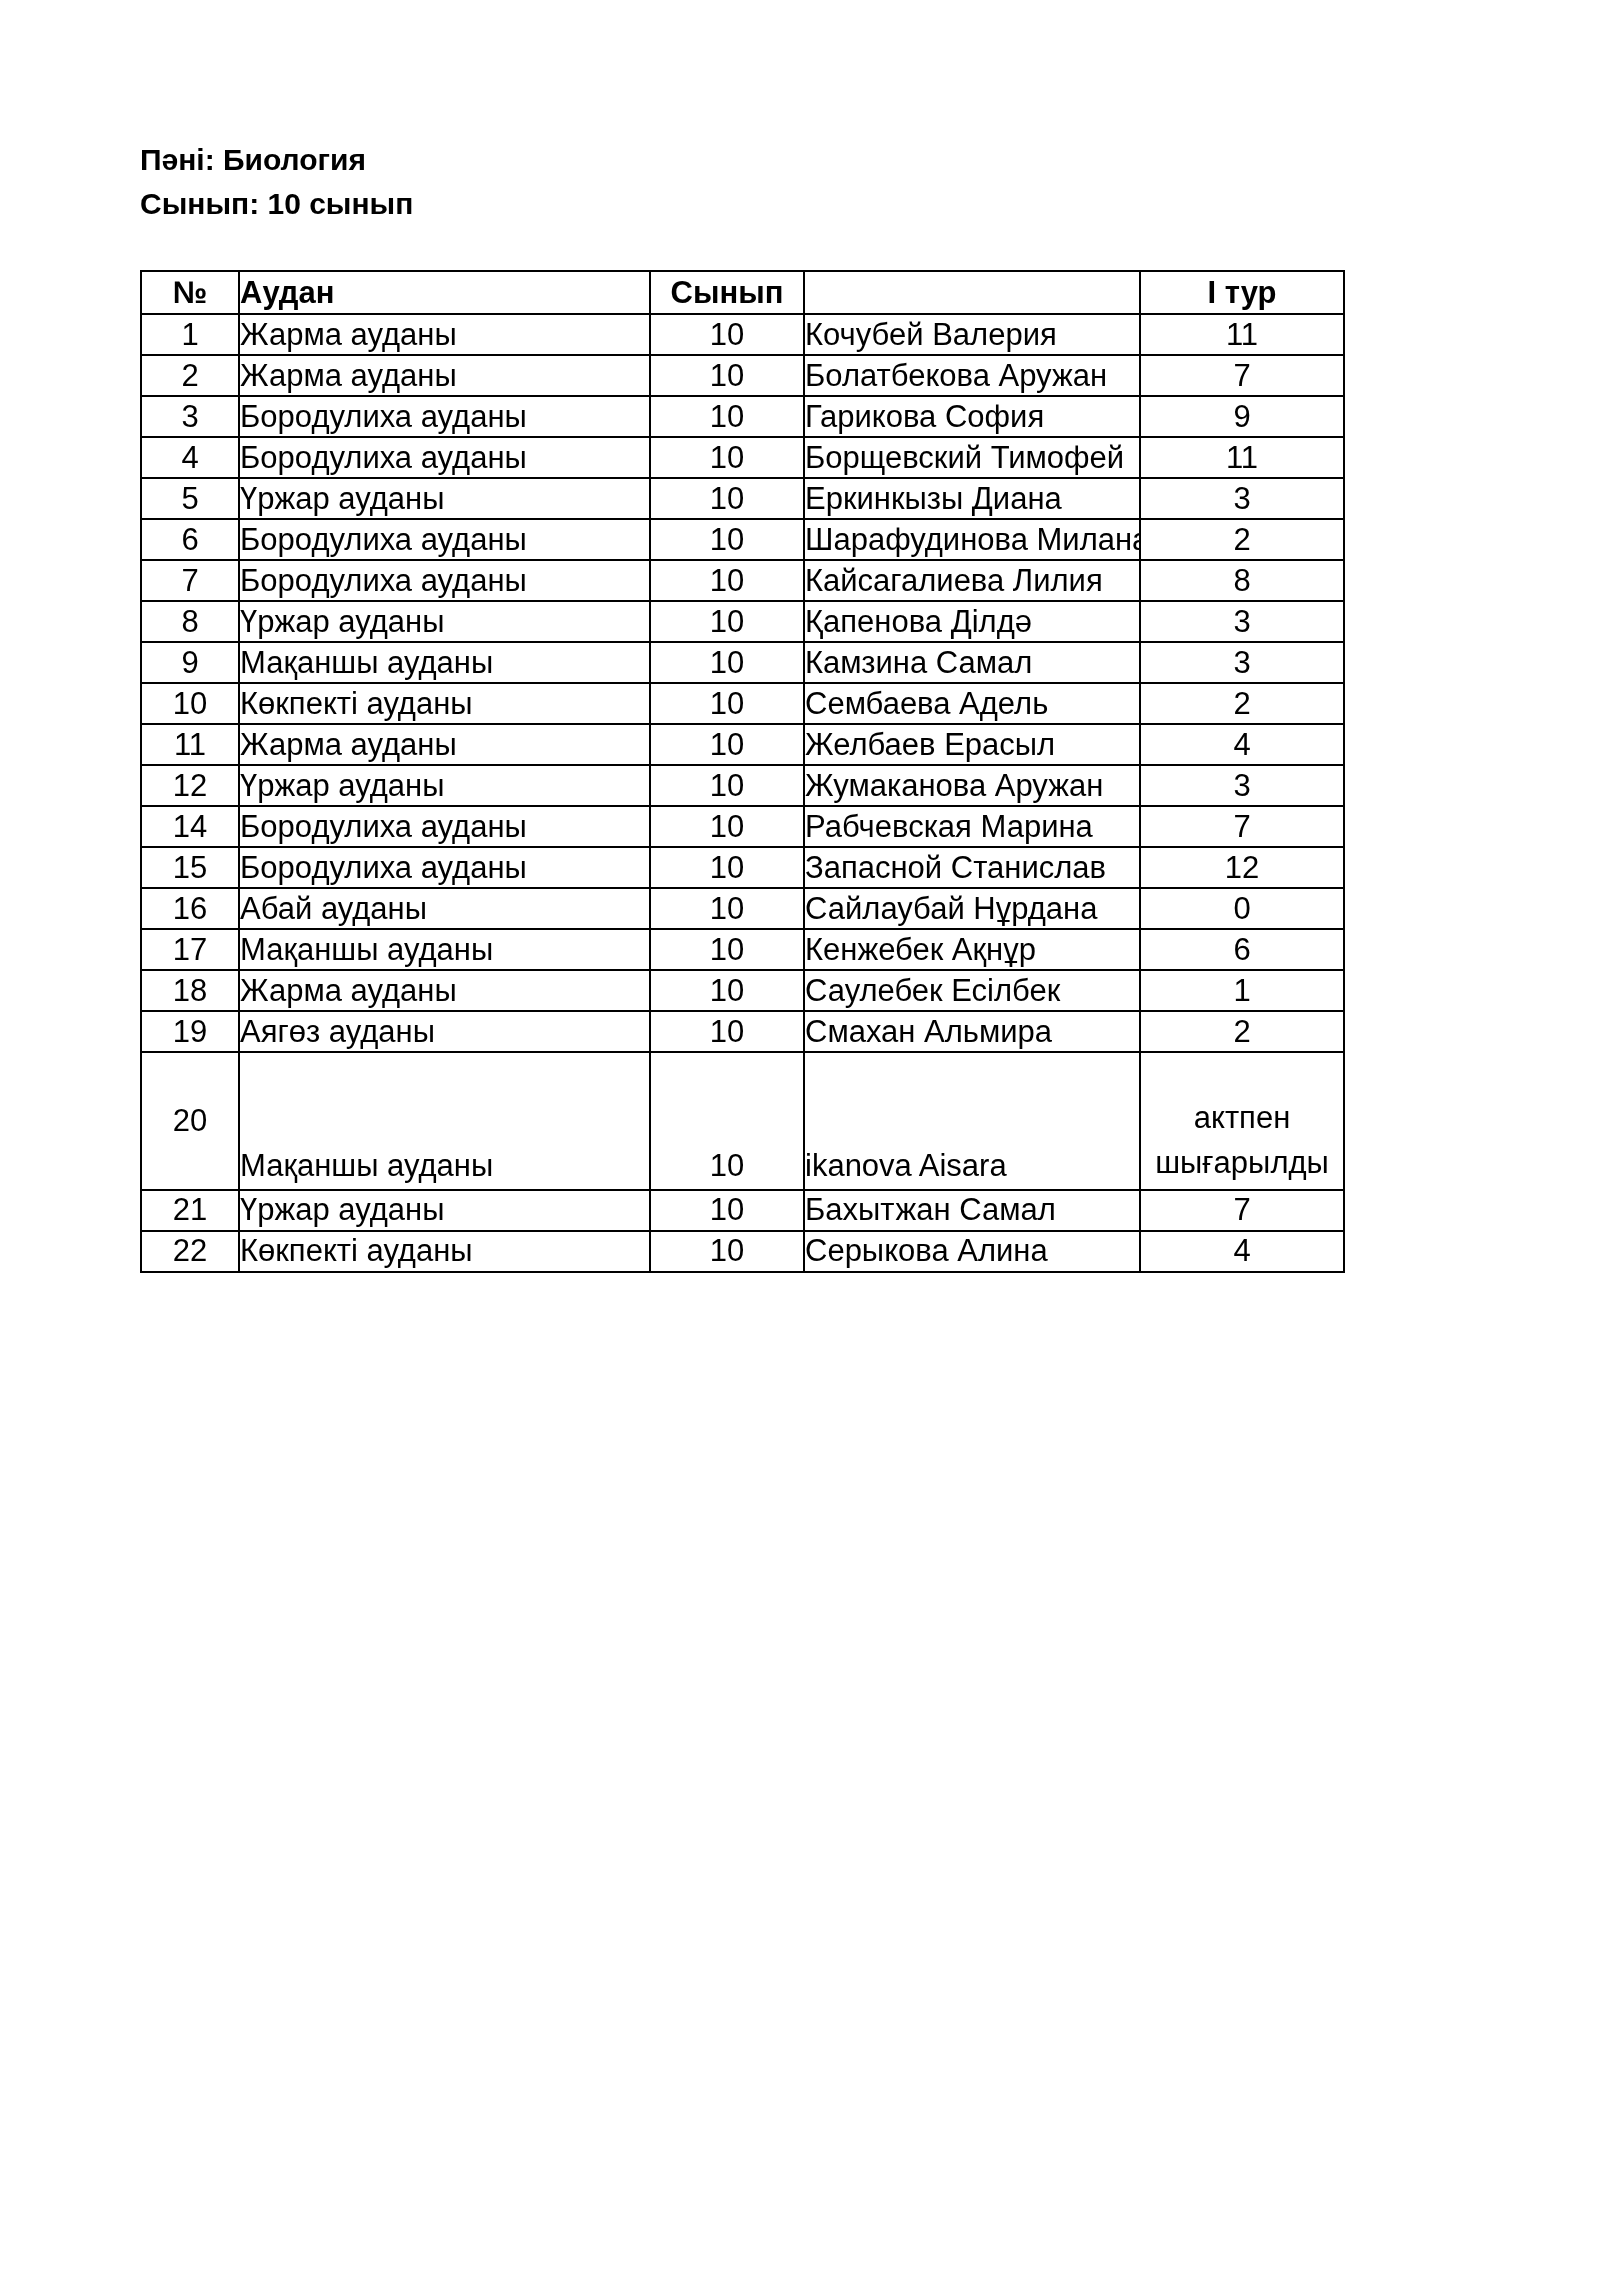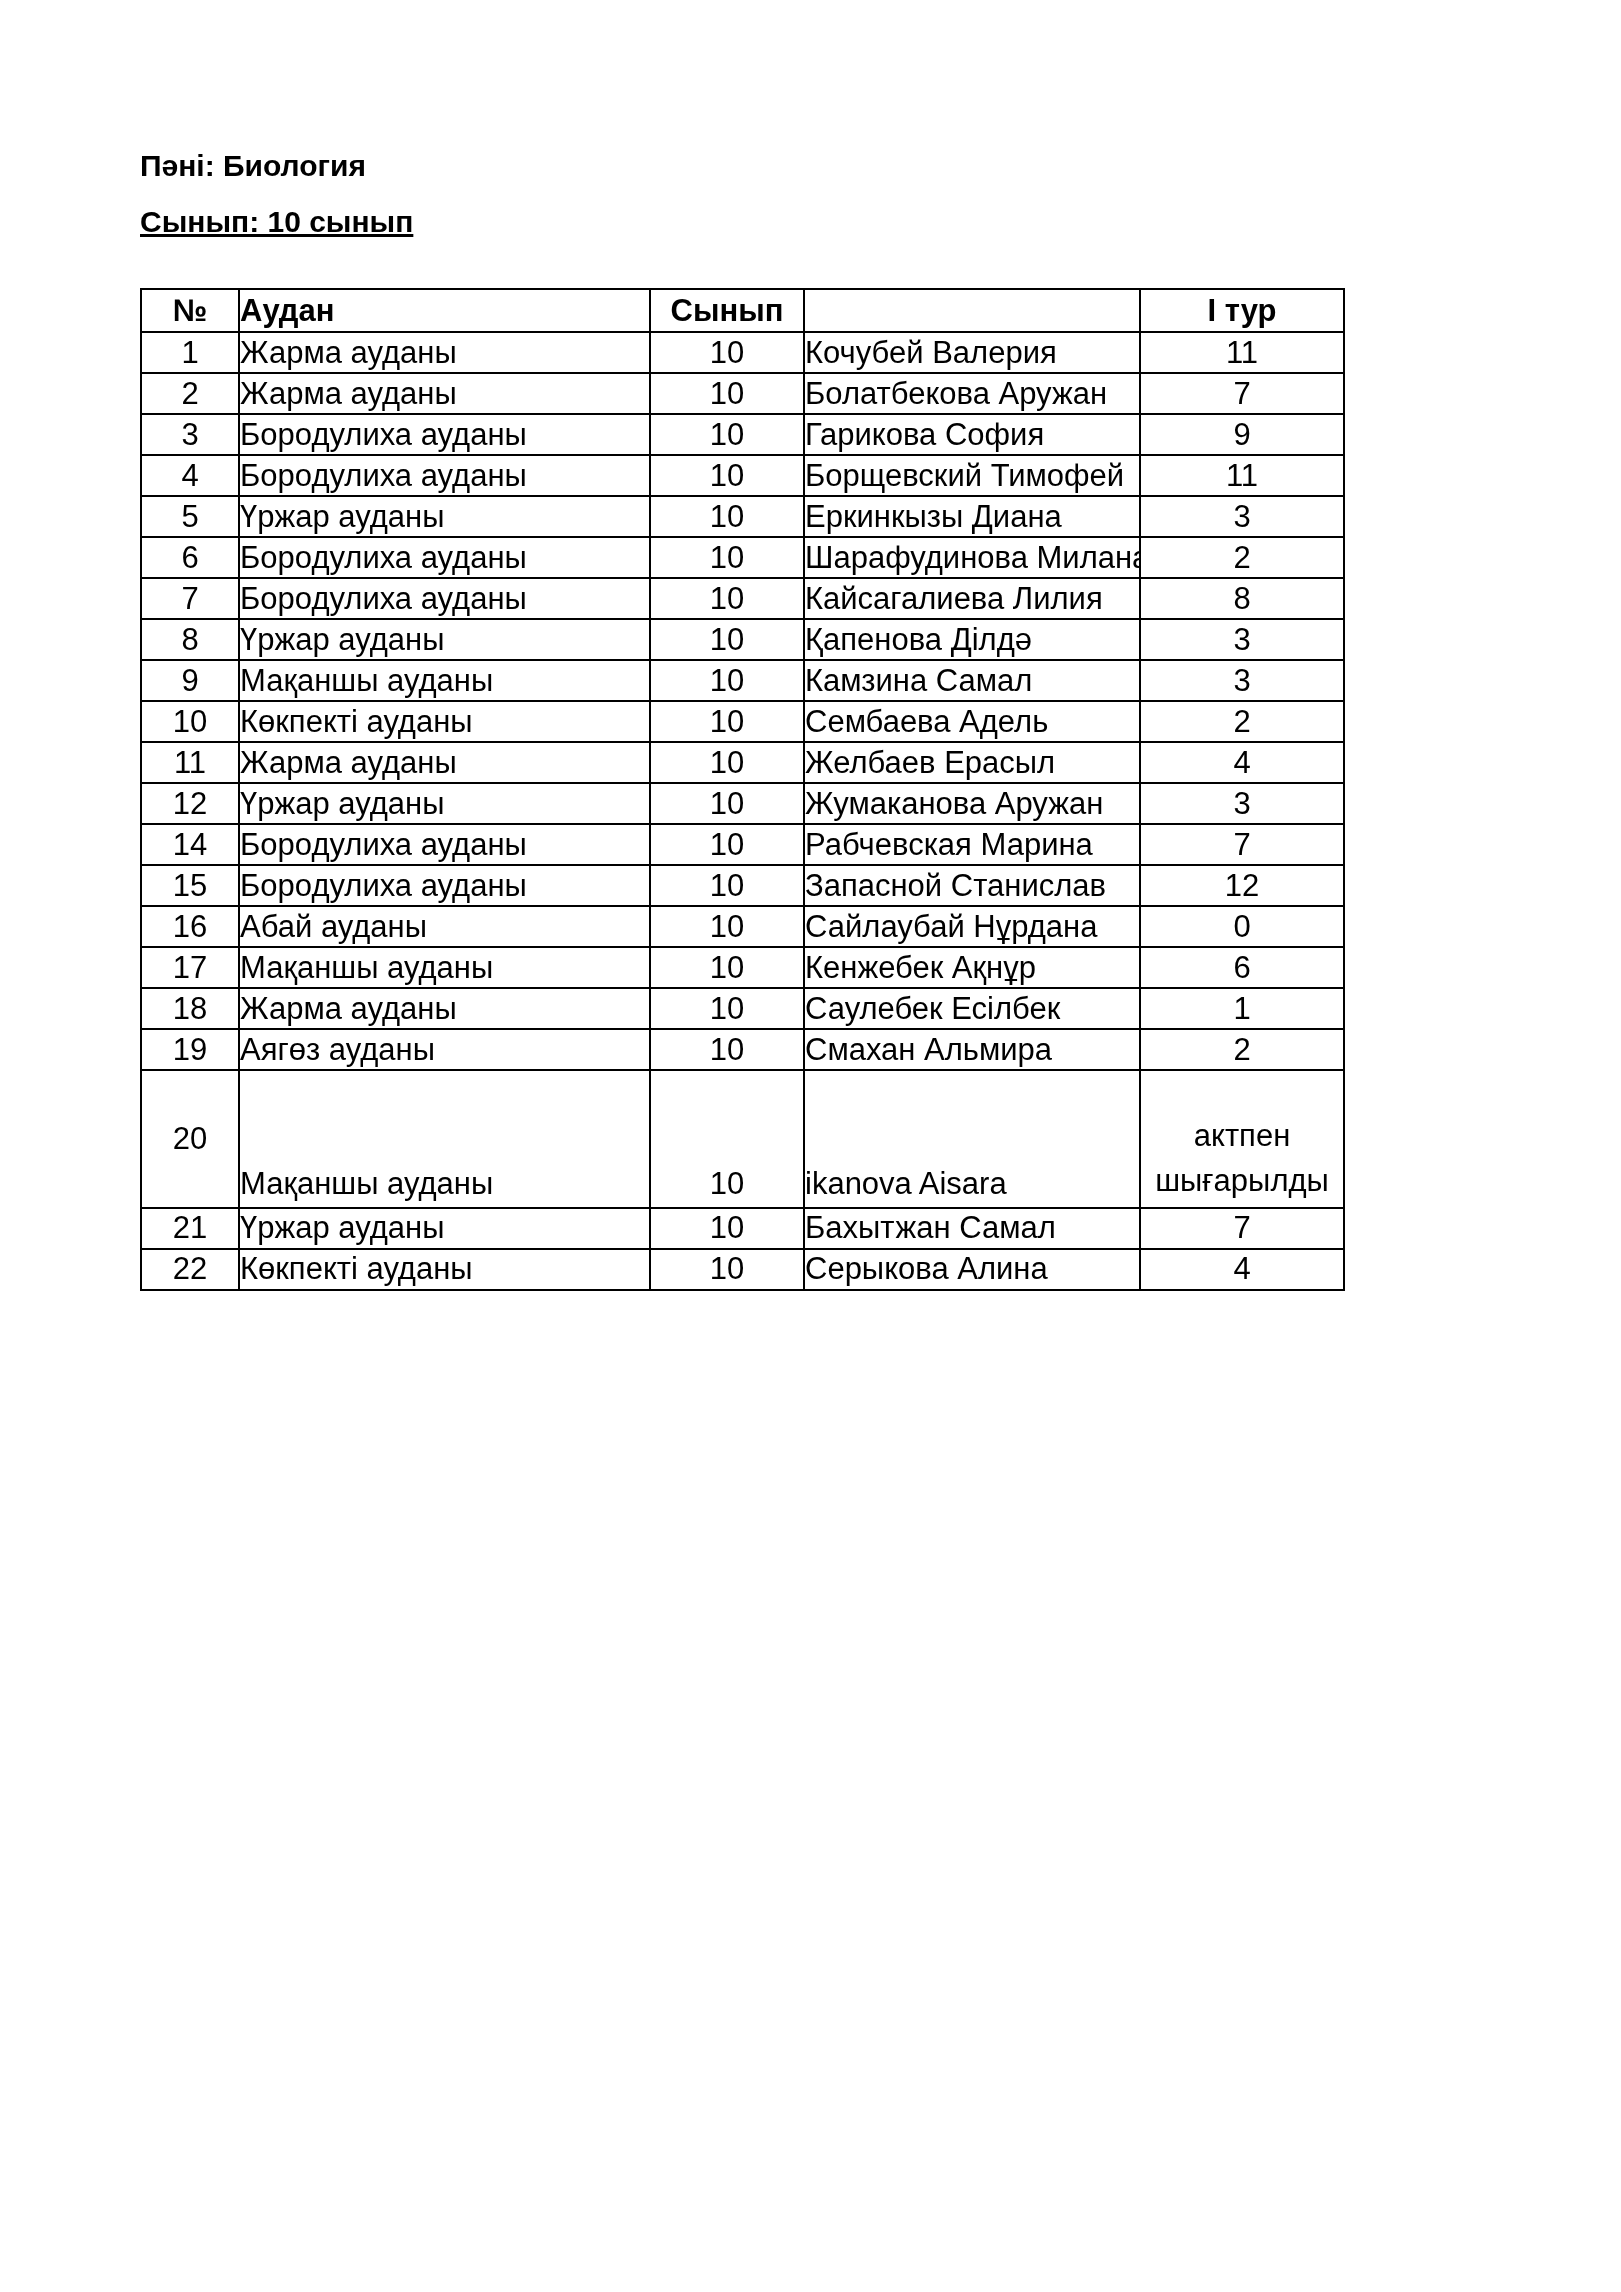--- a/index.html
+++ b/index.html
@@ -12,31 +12,30 @@
   .page {
     position: relative;
     width: 1621px;
     height: 2293px;
     background: #ffffff;
     overflow: hidden;
   }
   .doc {
     position: absolute;
     left: 140px;
-    top: 149px;
+    top: 143px;
   }
   .title-line {
     font-size: 30px;
     font-weight: bold;
     line-height: 1.15;
     white-space: nowrap;
   }
   .title-line + .title-line {
-    margin-top: 21px;
-    text-decoration: underline;
+    margin-top: 9px;
   }
   table.results {
     border-collapse: collapse;
     table-layout: fixed;
     margin-top: 49px;
     width: 1203px;
   }
   table.results th,
   table.results td {
     border: 2.9px solid #000000;

